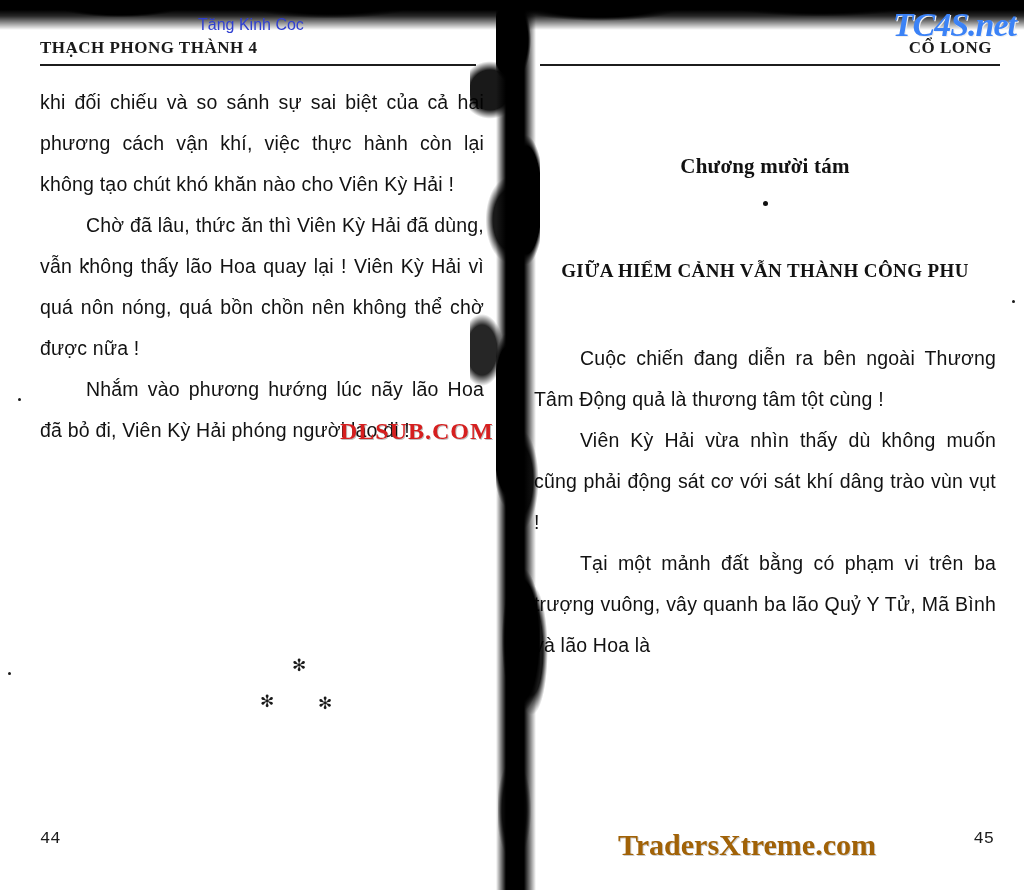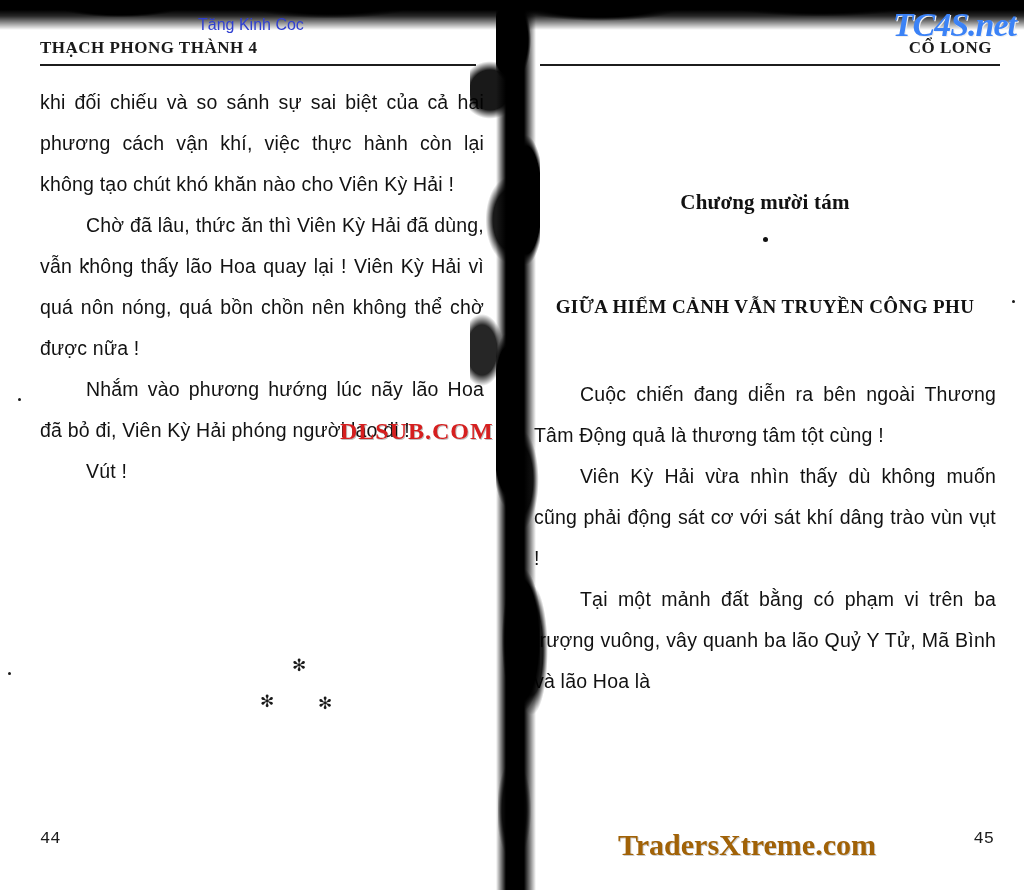--- a/index.html
+++ b/index.html
@@ -156,21 +156,21 @@
   }
   .body p { margin: 0 0 0 0; }
   .body p.ind { text-indent: 46px; }
   .just { text-align: justify; text-align-last: left; }
 
   .chapter-title {
     text-align: center;
     font-size: 21px;
     font-weight: bold;
     font-family: "Liberation Serif", serif;
-    margin-top: 110px;
+    margin-top: 74px;
   }
   .chapter-sub {
     text-align: center;
     font-size: 19px;
     font-weight: bold;
     font-family: "Liberation Serif", serif;
     letter-spacing: .4px;
     line-height: 38px;
     margin-top: 46px;
   }
@@ -211,41 +211,40 @@
 <div id="page">
 
   <div class="col col-left">
     <div class="runhead runhead-left">THẠCH PHONG THÀNH 4</div>
     <div class="rule rule-left"></div>
 
     <div class="body">
       <p class="just">khi đối chiếu và so sánh sự sai biệt của cả hai phương cách vận khí, việc thực hành còn lại không tạo chút khó khăn nào cho Viên Kỳ Hải !</p>
       <p class="just ind">Chờ đã lâu, thức ăn thì Viên Kỳ Hải đã dùng, vẫn không thấy lão Hoa quay lại ! Viên Kỳ Hải vì quá nôn nóng, quá bồn chồn nên không thể chờ được nữa !</p>
       <p class="just ind">Nhắm vào phương hướng lúc nãy lão Hoa đã bỏ đi, Viên Kỳ Hải phóng người lao đi !</p>
-      <p class="ind">Vút !</p>
     </div>
 
     <div class="ornament">
       <span class="orn1">✻</span>
       <span class="orn2">✻</span>
       <span class="orn3">✻</span>
     </div>
 
     <div class="folio folio-left">44</div>
   </div>
 
   <div class="col col-right">
     <div class="runhead runhead-right">CỔ LONG</div>
     <div class="rule rule-right"></div>
 
     <div class="body" style="top:72px;">
       <div class="chapter-title">Chương mười tám</div>
       <div class="chapter-dot"></div>
       <div class="chapter-sub">
-        <div>GIỮA HIỂM CẢNH VẪN TRUYỀN CÔNG PHU</div>
+        <div>GIỮA HIỂM CẢNH VẪN THÀNH CÔNG PHU</div>
       </div>
       <div style="height:48px"></div>
       <p class="just ind">Cuộc chiến đang diễn ra bên ngoài Thương Tâm Động quả là thương tâm tột cùng !</p>
       <p class="just ind">Viên Kỳ Hải vừa nhìn thấy dù không muốn cũng phải động sát cơ với sát khí dâng trào vùn vụt !</p>
       <p class="just ind">Tại một mảnh đất bằng có phạm vi trên ba trượng vuông, vây quanh ba lão Quỷ Y Tử, Mã Bình và lão Hoa là</p>
     </div>
 
     <div class="folio folio-right">45</div>
   </div>
 

